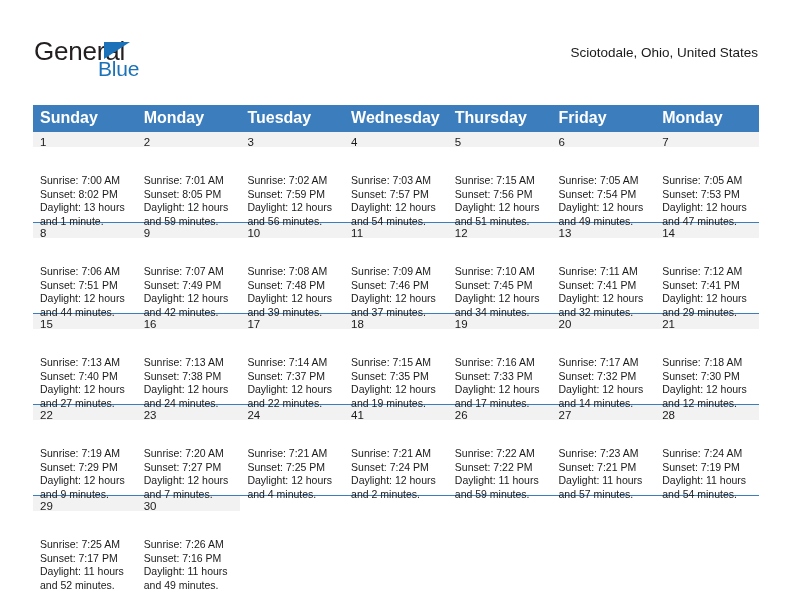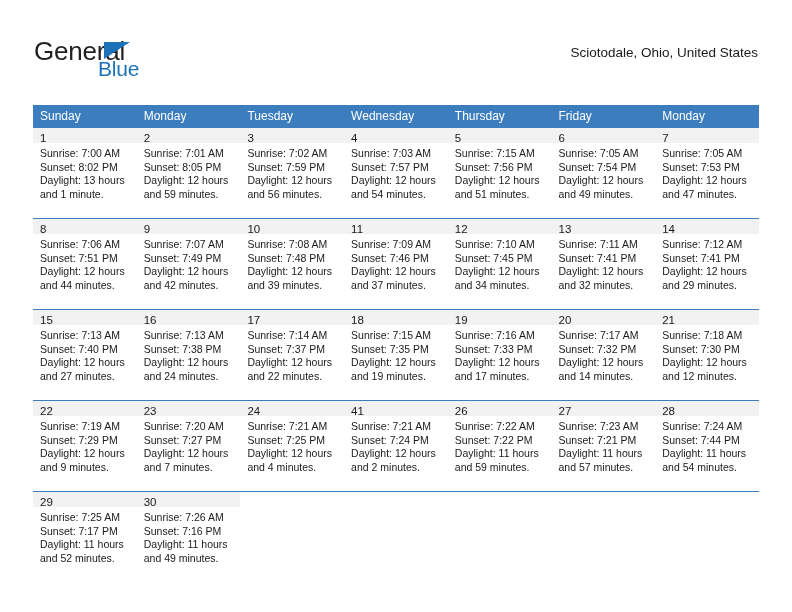--- a/index.html
+++ b/index.html
@@ -89,22 +89,22 @@
     position: absolute;
     left: 33px;
     top: 105px;
     width: 726px;
     border-collapse: collapse;
     table-layout: fixed;
   }
   .calendar th {
     background: #3b7dbd;
     color: #ffffff;
-    font-size: 12px;
-    font-weight: normal;
+    font-size: 16px;
+    font-weight: bold;
     text-align: left;
     padding: 4px 0 5px 7px;
     height: 10px;
     border: none;
   }
   .calendar td {
     width: 103.7px;
     vertical-align: top;
     padding: 0;
     border: none;
@@ -128,20 +128,21 @@
     line-height: 15px;
   }
   .cell.empty .daynum {
     background: transparent;
   }
   .details {
     padding: 4px 7px 0 7px;
     font-size: 10.5px;
     line-height: 13.6px;
     color: #1a1a1a;
+    margin-top: 23px;
   }
   .details div {
     white-space: nowrap;
   }
 </style>
 </head>
 <body>
 
 <div class="page">
 
@@ -474,21 +475,21 @@
                 <div>Daylight: 11 hours</div>
                 <div>and 57 minutes.</div>
               </div>
             </div>
           </td>
           <td>
             <div class="cell">
               <div class="daynum">28</div>
               <div class="details">
                 <div>Sunrise: 7:24 AM</div>
-                <div>Sunset: 7:44 PM</div>
+                <div>Sunset: 7:19 PM</div>
                 <div>Daylight: 11 hours</div>
                 <div>and 54 minutes.</div>
               </div>
             </div>
           </td>
         </tr>
         <tr class="week">
           <td>
             <div class="cell">
               <div class="daynum">29</div>

